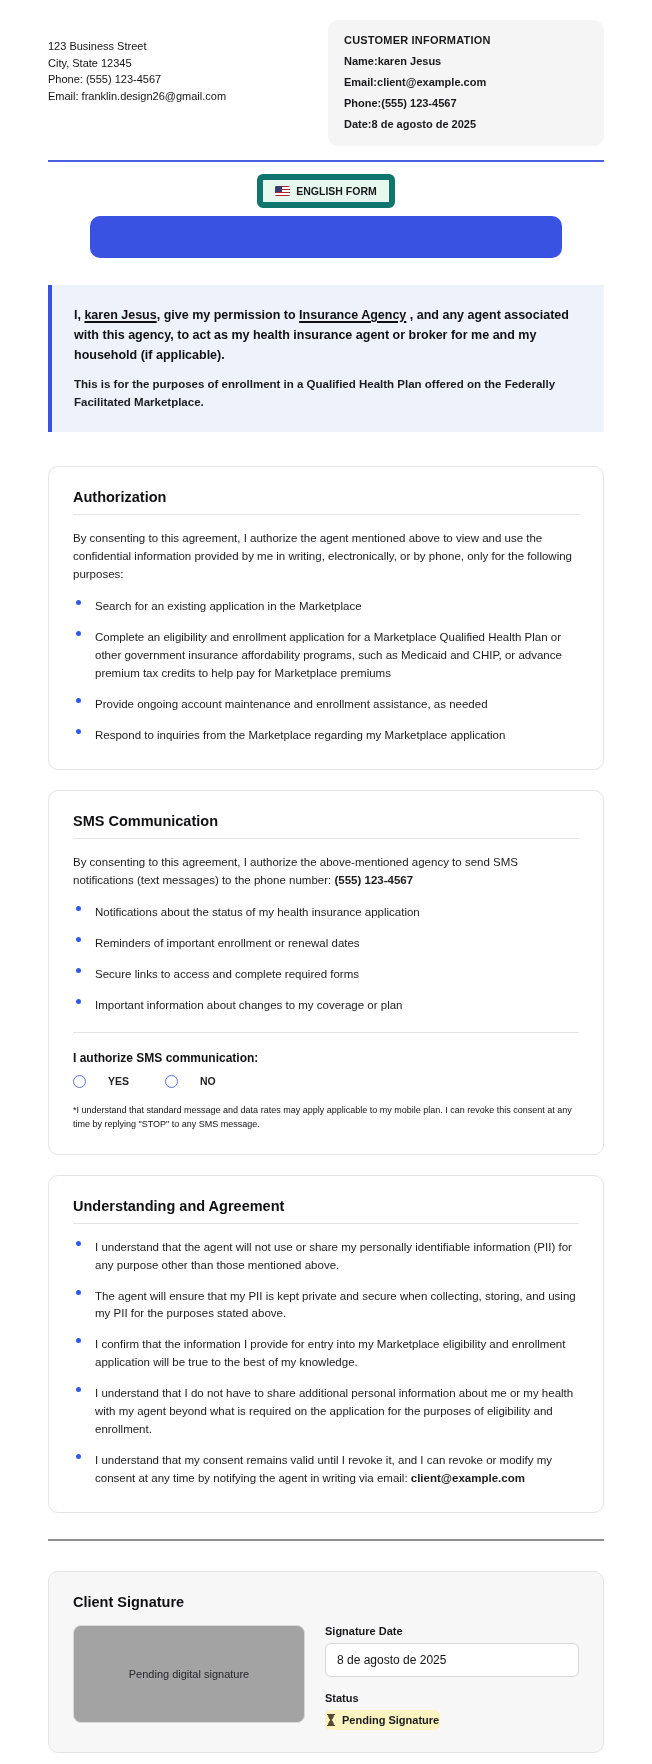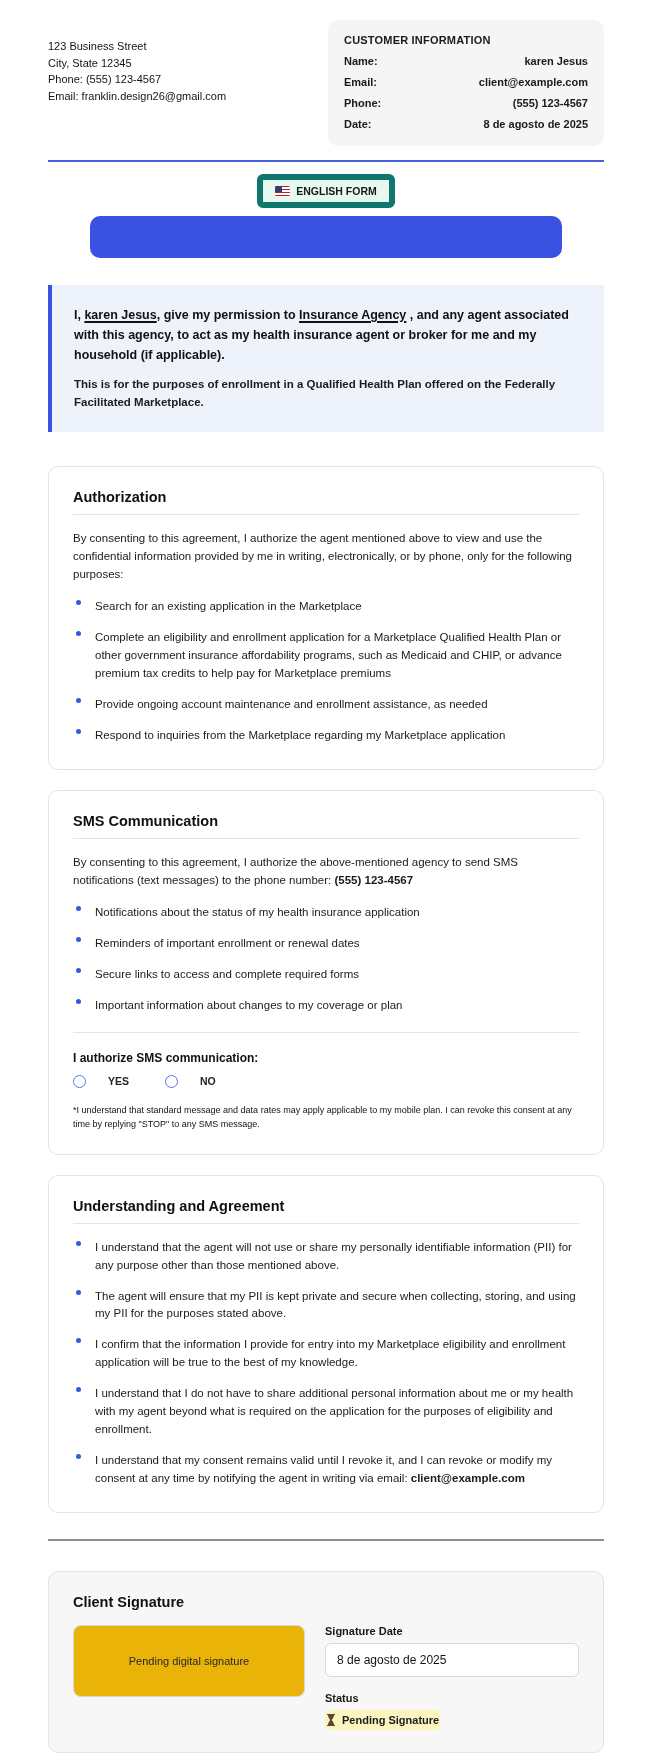--- a/index.html
+++ b/index.html
@@ -13,21 +13,21 @@
   .container { padding: 20px 48px 28px; }
 
   
   .header-row { display: flex; justify-content: space-between; align-items: flex-start; }
   .agency-info { margin-top: 18px; font-size: 11px; line-height: 1.5; color: #141416; }
   .customer-card {
     background: #f5f5f6; border-radius: 10px;
     padding: 14px 16px 16px; width: 276px;
   }
   .customer-title { font-size: 11px; font-weight: bold; letter-spacing: .2px; margin-bottom: 4px; }
-  .cust-row { display: flex; justify-content: space-between; font-size: 11px; margin-top: 9px; }
+  .cust-row { display: flex; font-size: 11px; margin-top: 9px; }
   .cust-label { font-weight: 600; }
   .cust-value { font-weight: 600; text-align: right; }
 
   .blue-divider { border: none; border-top: 2px solid #4a5fe0; margin: 14px 0 0; }
 
   
   .badge-wrap { display: flex; justify-content: center; margin-top: 12px; }
   .lang-badge {
     display: inline-flex; align-items: center; gap: 6px;
     background: #e7f8ee; border: 6px solid #0f766e; border-radius: 6px;
@@ -77,21 +77,21 @@
   .section-divider { border: none; border-top: 2px solid #8e8e93; margin: 26px 0 0; }
 
   
   .signature-card {
     background: #f7f7f8; border: 1px solid #e4e4e7; border-radius: 10px;
     padding: 22px 24px; margin-top: 30px;
   }
   .sig-title { margin: 0; font-size: 14.5px; font-weight: bold; color: #101013; }
   .sig-row { display: flex; gap: 20px; margin-top: 15px; }
   .sig-box {
-    width: 232px; height: 72px; background: #eab308;
+    width: 232px; height: 98px; background: #a3a3a3;
     border: 1px solid #d7d7dc; border-radius: 8px;
     display: flex; align-items: center; justify-content: center;
     font-size: 11px; color: #28282c;
   }
   .sig-right { flex: 1; }
   .sig-label { font-size: 11px; font-weight: 600; color: #18181b; }
   .sig-input {
     display: block; width: 100%; background: #fff; border: 1px solid #d7d7dc; border-radius: 6px;
     padding: 9px 11px; font-size: 12px; margin-top: 6px; color: #121214;
     font-family: "Liberation Sans", sans-serif;

